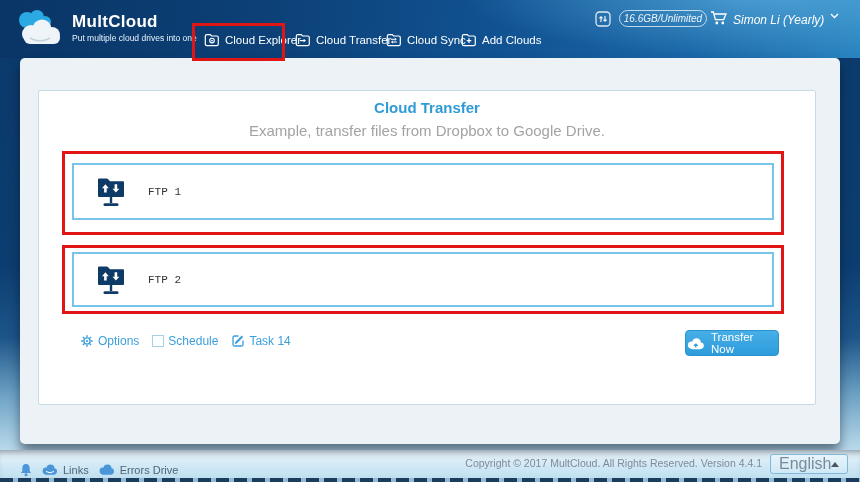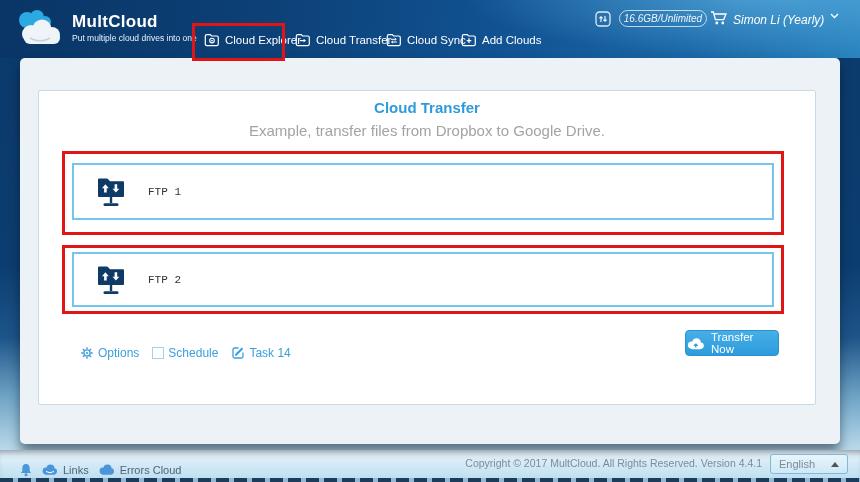--- a/index.html
+++ b/index.html
@@ -42,42 +42,42 @@
   .redbox-1{left:62px;top:151px;width:722px;height:84px;}
   .redbox-2{left:62px;top:245px;width:722px;height:69px;}
   .cloud-slot{
     position:absolute;left:72px;width:702px;background:#fff;
     border:2px solid #76c4ec;box-sizing:border-box;
     display:flex;align-items:center;gap:22px;padding-left:22px;cursor:pointer;
   }
   .slot-1{top:163px;height:57px;} .slot-2{top:252px;height:55px;}
   .slot-label{font-size:11px;color:#333;font-family:Liberation Mono, monospace;}
   .options-row{position:absolute;left:80px;top:334px;display:flex;align-items:center;gap:13px;z-index:5;}
-  .opt-link{display:flex;align-items:center;gap:4px;color:#3b9fdd;font-size:12px;cursor:pointer;white-space:nowrap;margin-top:12px;}
+  .opt-link{display:flex;align-items:center;gap:4px;color:#3b9fdd;font-size:12px;cursor:pointer;white-space:nowrap;}
   .checkbox{width:12px;height:12px;border:1px solid #a9cfe4;background:#fdfeff;box-sizing:border-box;display:inline-block;}
   .transfer-btn{
     position:absolute;left:685px;top:330px;width:94px;height:26px;z-index:5;
     background:linear-gradient(180deg,#47afe7,#2d9bdb);border:1px solid #2a92cf;border-radius:4px;box-sizing:border-box;
     display:flex;align-items:center;justify-content:center;gap:6px;color:#fff;font-size:11.5px;cursor:pointer;
   }
   
   .footer{
     position:absolute;left:0;top:450px;width:860px;height:28px;
     background:linear-gradient(180deg,#eef7fc 0%,#d4eaf6 50%,#bfe0f0 100%);
     box-shadow:inset 0 7px 7px -5px rgba(20,40,60,.5);
   }
   .footer-left{position:absolute;left:20px;top:0;height:39px;display:flex;align-items:center;gap:9px;}
   .footer-link{display:flex;align-items:center;gap:5px;color:#4f6577;font-size:11px;cursor:pointer;white-space:nowrap;}
   .copyright{position:absolute;right:98px;top:7px;color:#7f8a99;font-size:10.5px;white-space:nowrap;}
   .lang-select{
     position:absolute;right:12px;top:4px;width:78px;height:20px;box-sizing:border-box;
     background:linear-gradient(180deg,#e9f5fb,#cfe8f5);border:1px solid #7fb8d8;border-radius:3px;
     display:flex;align-items:center;justify-content:space-between;padding:0 8px;cursor:pointer;
   }
-  .lang-select span{color:#7a8a9a;font-size:11px;}
+  .lang-select span{color:#7a8a9a;font-size:16px;}
   .up-arrow{width:0;height:0;border-left:4px solid transparent;border-right:4px solid transparent;border-bottom:5px solid #4a5560;}
   .bottom-dashes{position:absolute;left:0;bottom:0;width:860px;height:4px;background:repeating-linear-gradient(90deg,#1b3c5c 0 13px,#8fb9d4 13px 18px);}
   svg{display:block;}
 </style>
 </head>
 <body>
 
 <div class="page">
 
   <div class="header">
@@ -271,21 +271,21 @@
         <span>
           <svg width="17" height="11" viewBox="0 0 17 11">
             <g fill="#4a96d8">
               <circle cx="5" cy="7" r="3.4"></circle>
                 <circle cx="9.5" cy="4.6" r="4"></circle>
                 <circle cx="13" cy="7.3" r="3"></circle>
               <rect x="3.5" y="6.4" width="11.5" height="4.4" rx="2.2"></rect>
             </g>
           </svg>
         </span>
-        <span>Errors Cloud</span>
+        <span>Errors Drive</span>
       </span>
     </div>
     <div class="copyright">Copyright © 2017 MultCloud. All Rights Reserved. Version 4.4.1</div>
     <div class="lang-select">
       <span>English</span>
       <span class="up-arrow"></span>
     </div>
   </div>
 
   <div class="bottom-dashes"></div>

